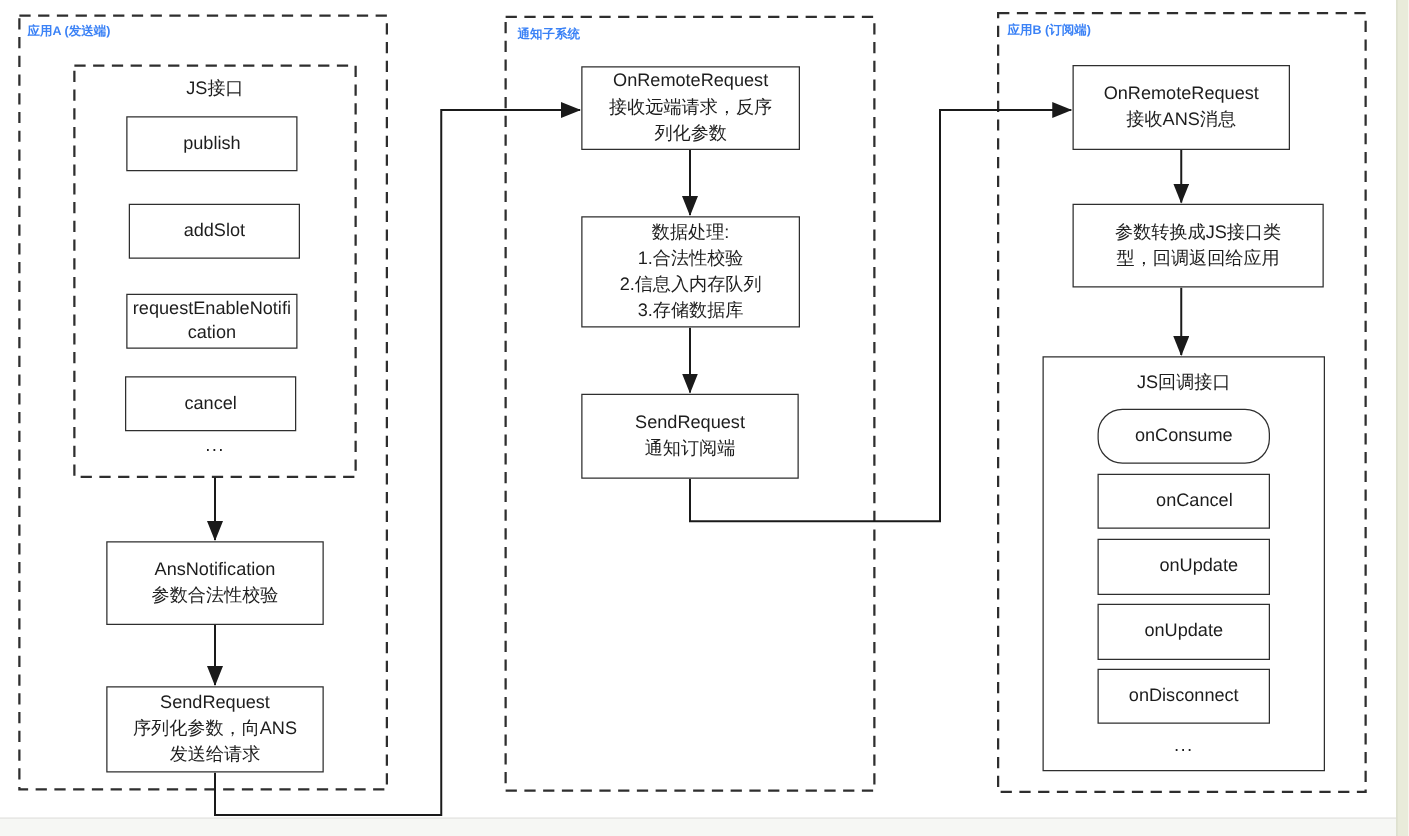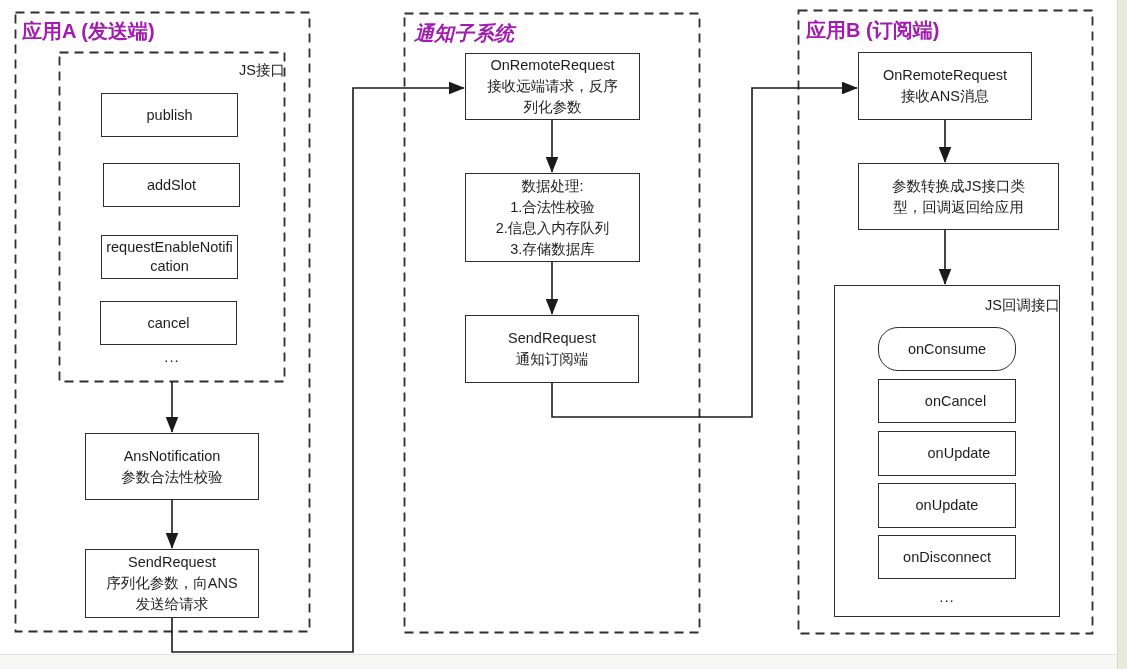--- a/index.html
+++ b/index.html
@@ -3,25 +3,25 @@
 <meta charset="utf-8">
 <style>
   html,body{margin:0;padding:0;background:#fff;}
   .stage{
     position:relative;width:1127px;height:669px;background:#ffffff;
     font-family:"Liberation Sans","DejaVu Sans",sans-serif;color:#1d1d1d;
     overflow:hidden;
   }
   .lines{position:absolute;left:0;top:0;width:1127px;height:669px;}
   .ctitle{
-    position:absolute;font-size:20px;font-weight:bold;color:#a21caf;
+    position:absolute;font-size:10px;font-weight:bold;color:#3b82f6;
     white-space:nowrap;
   }
   .gtitle{
-    position:absolute;font-size:14.5px;text-align:right;color:#1d1d1d;
+    position:absolute;font-size:14.5px;text-align:center;color:#1d1d1d;
     white-space:nowrap;
   }
   .box{
     position:absolute;box-sizing:border-box;border:1.6px solid #2e2e2e;
     background:#fff;display:flex;align-items:center;justify-content:center;
     text-align:center;white-space:pre-line;font-size:14.5px;line-height:21px;
     padding:1px 4px;
   }
   .box.breakall{word-break:break-all;line-height:19px;}
   .frame{
@@ -62,21 +62,21 @@
     <path d="M172,500 L172,548" fill="none" stroke="#1a1a1a" stroke-width="1.6" marker-end="url(#arrow)"></path>
     <path d="M172,618 L172,652 L353,652 L353,88 L464,88" fill="none" stroke="#1a1a1a" stroke-width="1.6" marker-end="url(#arrow)"></path>
     <path d="M552,120 L552,172" fill="none" stroke="#1a1a1a" stroke-width="1.6" marker-end="url(#arrow)"></path>
     <path d="M552,262 L552,314" fill="none" stroke="#1a1a1a" stroke-width="1.6" marker-end="url(#arrow)"></path>
     <path d="M552,383 L552,417 L752,417 L752,88 L857,88" fill="none" stroke="#1a1a1a" stroke-width="1.6" marker-end="url(#arrow)"></path>
     <path d="M945,120 L945,162" fill="none" stroke="#1a1a1a" stroke-width="1.6" marker-end="url(#arrow)"></path>
     <path d="M945,230 L945,284" fill="none" stroke="#1a1a1a" stroke-width="1.6" marker-end="url(#arrow)"></path>
   </svg>
 
   <div class="ctitle" style="left:22px;top:18px;">应用A (发送端)</div>
-  <div class="ctitle" style="left:414px;top:20px;font-style:italic;">通知子系统</div>
+  <div class="ctitle" style="left:414px;top:20px;">通知子系统</div>
   <div class="ctitle" style="left:806px;top:17px;">应用B (订阅端)</div>
 
   <div class="gtitle" style="left:59px;top:61px;width:226px;">JS接口</div>
   <div class="box" style="left:103px;top:163px;width:137px;height:44px;">addSlot</div>
   <div class="box" style="left:101px;top:93px;width:137px;height:44px;">publish</div>
   <div class="box breakall" style="left:101px;top:235px;width:137px;height:44px;">requestEnableNotification</div>
   <div class="box" style="left:100px;top:301px;width:137px;height:44px;">cancel</div>
   <div class="dots" style="left:59px;top:348px;width:226px;">...</div>
   <div class="box" style="left:85px;top:433px;width:174px;height:67px;">AnsNotification
 参数合法性校验</div>

